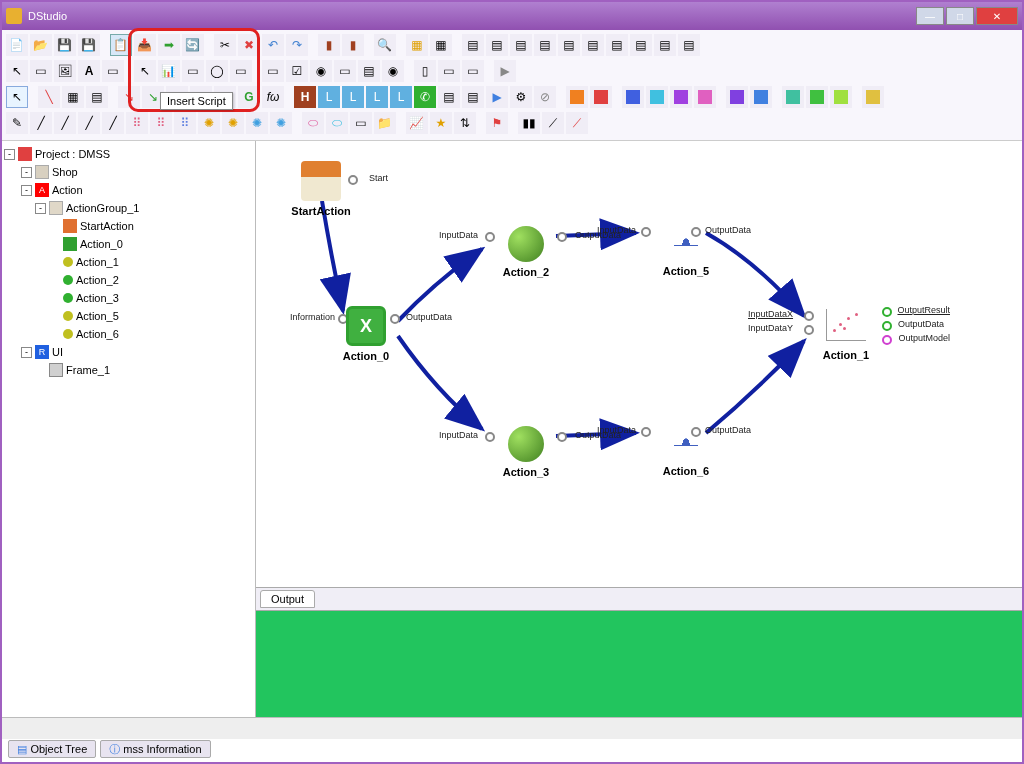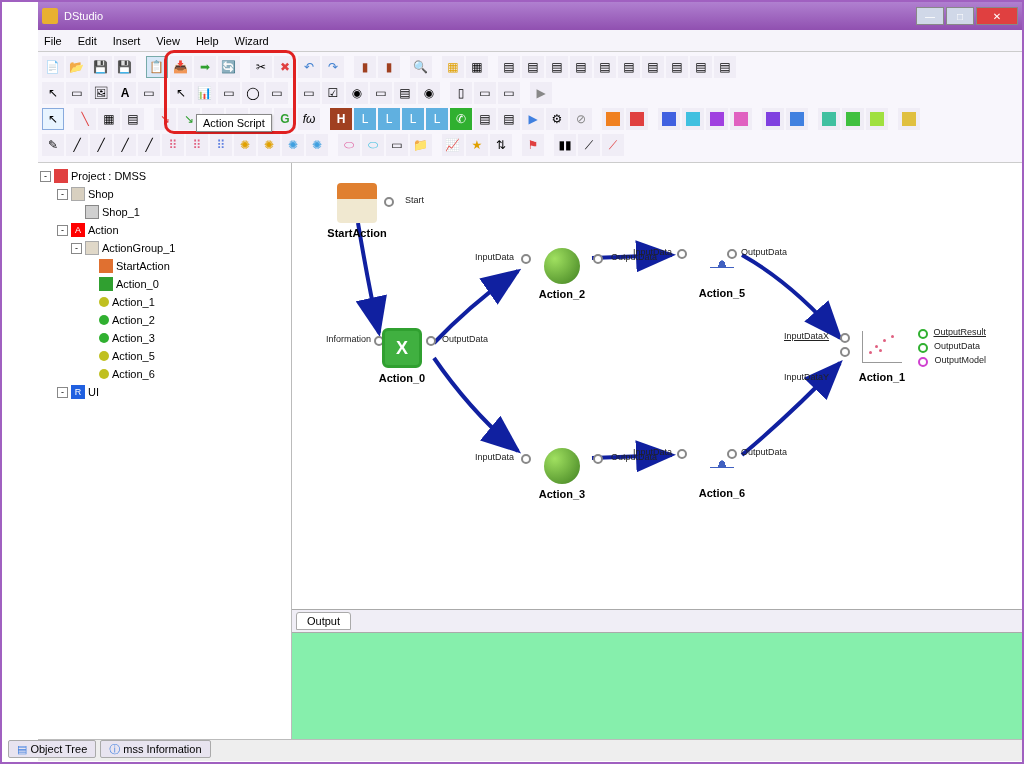--- a/index.html
+++ b/index.html
@@ -1,17 +1,17 @@
 <!DOCTYPE html>
 <html><head>
 <meta charset="utf-8">
 <style>
 * { box-sizing: border-box; margin: 0; padding: 0; font-family: "Segoe UI", Tahoma, sans-serif; font-size: 11px; }
 html, body { width: 1024px; height: 764px; overflow: hidden; background: #8b4ba8; }
-.window { position: absolute; inset: 0; border: 2px solid #a060c0; background: #fff; padding-left: 36px; }
+.window { position: absolute; inset: 0; border: 2px solid #a060c0; background: #fff; }
 .titlebar { height: 28px; background: linear-gradient(#b080d0,#9050b0); display: flex; align-items: center; color: #fff; padding: 0 4px; }
 .titlebar .icon { width: 16px; height: 16px; background: #e8b030; margin-right: 6px; border-radius: 2px; }
 .titlebar .sp { flex: 1; }
 .winbtn { width: 28px; height: 18px; margin-left: 2px; background: #d0d8e8; border: 1px solid #888; display: flex; align-items: center; justify-content: center; font-size: 10px; cursor: default; }
 .winbtn.close { background: #e04040; color: #fff; width: 42px; }
 .menubar { height: 22px; background: #f6f4fa; border-bottom: 1px solid #ccc; display: flex; align-items: center; padding: 0 6px; gap: 16px; }
 .menubar span { cursor: default; }
 .toolbars { background: #f8f6fc; border-bottom: 1px solid #ccc; padding: 2px 4px 4px 4px; }
 .tbrow { display: flex; align-items: center; height: 26px; gap: 2px; flex-wrap: nowrap; }
 .tbtn { width: 22px; height: 22px; background: #f0edf6; border: 1px solid transparent; display: inline-flex; align-items: center; justify-content: center; font-size: 12px; cursor: default; }
@@ -49,21 +49,21 @@
 .nic.dist { width: 40px; height: 30px; position: relative; }
 .nic.dist::before { content: ""; position: absolute; left: 8px; top: 0; width: 24px; height: 24px; background: radial-gradient(ellipse 50% 90% at 50% 100%, #4060c0 30%, transparent 31%); border-bottom: 1px solid #4060c0; }
 .nic.scatter { width: 40px; height: 32px; border-left: 1px solid #999; border-bottom: 1px solid #999; position: relative; }
 .nic.scatter .d { position: absolute; width: 3px; height: 3px; background: #e06080; border-radius: 50%; }
 .nlabel { font-weight: bold; font-size: 11px; margin-top: 4px; }
 .port { position: absolute; width: 10px; height: 10px; border: 2px solid #888; border-radius: 50%; background: #fff; }
 .port.g { border-color: #30b030; }
 .port.m { border-color: #d040d0; }
 .plabel { position: absolute; font-size: 9px; color: #222; white-space: nowrap; }
 svg.edges { position: absolute; inset: 0; overflow: visible; pointer-events: none; }
-.output-panel { height: 130px; border-top: 1px solid #aaa; background: #86efac; display: flex; flex-direction: column; }
+.output-panel { height: 130px; border-top: 1px solid #aaa; background: #22c55e; display: flex; flex-direction: column; }
 .output-panel .otab { background: #f0eef6; border-bottom: 1px solid #aaa; padding: 2px 4px; }
 .output-panel .otab span { display: inline-block; padding: 2px 10px; border: 1px solid #aaa; background: #fff; border-radius: 3px 3px 0 0; }
 .bottom-tabs { position: absolute; left: 6px; bottom: 4px; height: 18px; display: flex; gap: 4px; }
 .btab { padding: 1px 8px; background: #e8e4f0; border: 1px solid #aaa; border-radius: 2px; font-size: 10px; display: flex; align-items: center; gap: 3px; cursor: default; }
 .statusbar { height: 22px; background: #eee; border-top: 1px solid #bbb; }
 .colrow .tbtn { border: none; }
 .sq { width: 14px; height: 14px; }
 </style>
 </head>
 <body>
@@ -72,28 +72,20 @@
 
   <div class="titlebar">
     <span class="icon"></span>
     <span>DStudio</span>
     <span class="sp"></span>
     <span class="winbtn">—</span>
     <span class="winbtn">□</span>
     <span class="winbtn close">✕</span>
   </div>
 
-  <div class="menubar">
-    <span>File</span>
-    <span>Edit</span>
-    <span>Insert</span>
-    <span>View</span>
-    <span>Help</span>
-    <span>Wizard</span>
-  </div>
 
   <div class="toolbars" style="position:relative;">
 
     <div class="tbrow">
       <span class="tbtn">📄</span>
       <span class="tbtn" style="color:#e0a000">📂</span>
       <span class="tbtn" style="color:#3060c0">💾</span>
       <span class="tbtn" style="color:#3060c0">💾</span>
       <span class="tsep"></span>
       <span class="tbtn" style="background:#d8e8f8;border:1px solid #7aa">📋</span>
@@ -246,43 +238,38 @@
       <span class="tbtn">⇅</span>
       <span class="tsep"></span>
       <span class="tbtn" style="color:#e04040">⚑</span>
       <span class="tsep"></span>
       <span class="tbtn">▮▮</span>
       <span class="tbtn">⟋</span>
       <span class="tbtn" style="color:#e04040">⟋</span>
     </div>
 
     <div class="highlight-box" style="left:126px; top:-2px; width:132px; height:84px;"></div>
-    <div class="tooltip" style="left:158px; top:62px;">Action Script</div>
+    <div class="tooltip" style="left:158px; top:62px;">Insert Script</div>
   </div>
 
   <div class="body">
     <div class="left">
       <div class="tree">
         <div class="tree-node">
             <span class="tg">-</span>
             <span class="ic red"></span>
             <span>Project : DMSS</span>
           </div>
         <div class="tree-node">
             <span class="ind" style="width:14px"></span>
             <span class="tg">-</span>
             <span class="ic grid"></span>
             <span>Shop</span>
           </div>
         <div class="tree-node">
-            <span class="ind" style="width:42px"></span>
-            <span class="ic frame"></span>
-            <span>Shop_1</span>
-          </div>
-        <div class="tree-node">
             <span class="ind" style="width:14px"></span>
             <span class="tg">-</span>
             <span class="ic A">A</span>
             <span>Action</span>
           </div>
         <div class="tree-node">
             <span class="ind" style="width:28px"></span>
             <span class="tg">-</span>
             <span class="ic grp"></span>
             <span>ActionGroup_1</span>
@@ -320,20 +307,25 @@
         <div class="tree-node">
             <span class="ind" style="width:56px"></span>
             <span class="ic doty"></span>
             <span>Action_6</span>
           </div>
         <div class="tree-node">
             <span class="ind" style="width:14px"></span>
             <span class="tg">-</span>
             <span class="ic R">R</span>
             <span>UI</span>
+          </div>
+        <div class="tree-node">
+            <span class="ind" style="width:42px"></span>
+            <span class="ic frame"></span>
+            <span>Frame_1</span>
           </div>
       </div>
     </div>
 
     <div class="right">
 
       <div class="canvas">
         <svg class="edges">
           <defs>
               <marker id="ah" markerWidth="10" markerHeight="8" refX="9" refY="4" orient="auto">
@@ -398,21 +390,21 @@
           <div class="nic dist"></div>
           <span class="port" style="right:30px; top:6px;"></span>
           <span class="plabel" style="right:-20px; top:4px;">OutputData</span>
           <div class="nlabel" style="margin-top:14px;">Action_6</div>
         </div>
 
         <div class="node" style="left:540px; top:168px; width:100px;">
           <span class="port" style="left:8px; top:2px;"></span>
           <span class="plabel" style="left:-48px; top:0px;text-decoration:underline;">InputDataX</span>
           <span class="port" style="left:8px; top:16px;"></span>
-          <span class="plabel" style="left:-48px; top:14px;margin-top:27px;">InputDataY</span>
+          <span class="plabel" style="left:-48px; top:14px;">InputDataY</span>
           <div class="nic scatter" style="margin:0 auto;">
             <span class="d" style="left:6px;top:20px"></span>
               <span class="d" style="left:12px;top:14px"></span>
               <span class="d" style="left:20px;top:8px"></span>
               <span class="d" style="left:28px;top:4px"></span>
               <span class="d" style="left:16px;top:18px"></span>
           </div>
           <span class="port g" style="right:4px; top:-2px;"></span>
           <span class="plabel" style="right:-54px; top:-4px;text-decoration:underline;">OutputResult</span>
           <span class="port g" style="right:4px; top:12px;"></span>

